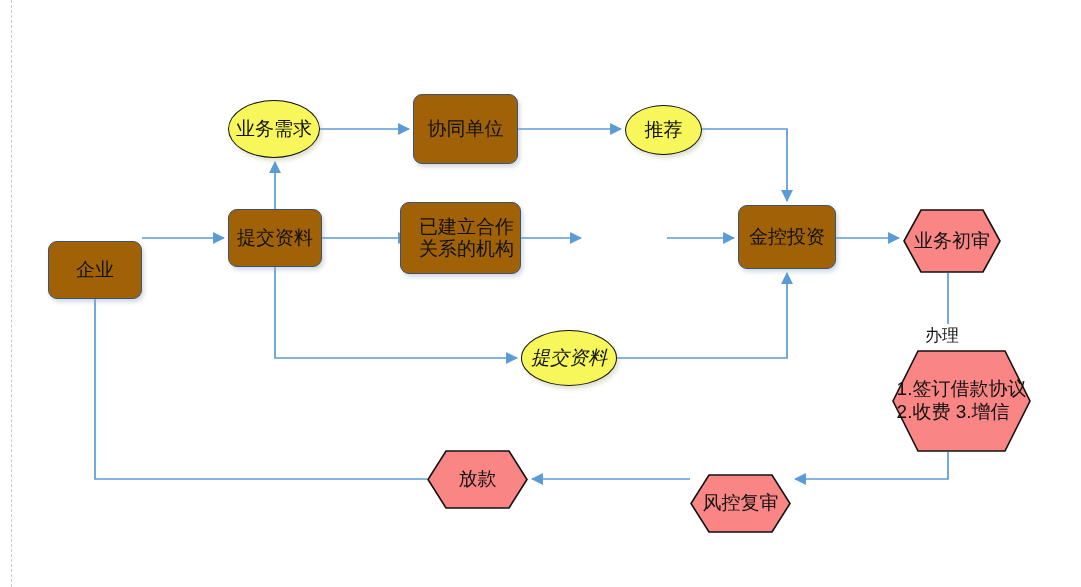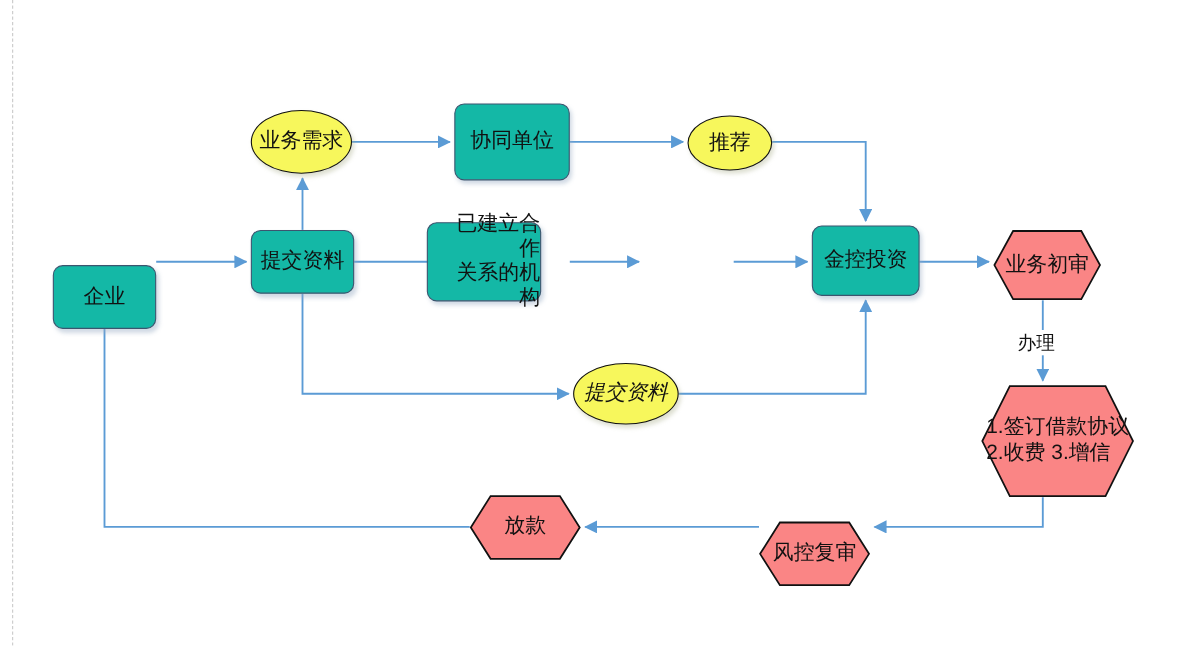--- a/index.html
+++ b/index.html
@@ -11,28 +11,28 @@
     font-family:"Liberation Sans","DejaVu Sans",sans-serif;
   }
   #margin-guide{
     position:absolute;left:11px;top:0;width:0;height:587px;
     border-left:1px dashed #c9c9c9;
   }
   svg#wires{position:absolute;left:0;top:0;width:1081px;height:587px;}
   .node{
     position:absolute;
     display:flex;align-items:center;justify-content:center;
-    text-align:right;
+    text-align:left;
     color:#111111;
     line-height:1.18;
     white-space:pre-line;
     box-sizing:border-box;
   }
   .rect{
-    background:#14b8a6;
+    background:#a16207;
     border:1.4px solid #3c556f;
     border-radius:9px;
     font-size:19px;
     box-shadow:2px 3px 4px rgba(150,170,195,.45);
   }
   .ellipse{
     background:#F7F75C;
     border:1.4px solid #111111;
     border-radius:50%;
     font-size:19px;
@@ -46,20 +46,21 @@
     text-align:left;white-space:pre-line;
     font-size:19px;color:#111111;line-height:1.2;
     pointer-events:none;
   }
   .edge-label{
     position:absolute;
     font-size:17px;color:#111111;
     background:#ffffff;
     padding:0 3px;
     white-space:nowrap;
+    margin-top:24px;
   }
 </style>
 </head>
 <body>
 
 <div id="canvas">
 
   <div id="margin-guide"></div>
 
   <svg id="wires" viewBox="0 0 1081 587" xmlns="http://www.w3.org/2000/svg">
@@ -111,21 +112,21 @@
   </div>
 
   <div class="node ellipse" style="left:228px;top:100px;width:92px;height:58px;">
     <span>业务需求</span>
   </div>
 
   <div class="node rect" style="left:413px;top:94px;width:105px;height:70px;">
     <span>协同单位</span>
   </div>
 
-  <div class="node rect" style="left:388px;top:202px;width:104px;height:72px;padding-left:12px;">
+  <div class="node rect" style="left:400px;top:202px;width:121px;height:72px;padding-left:12px;">
     <span>已建立合作
 关系的机构</span>
   </div>
 
   <div class="node ellipse" style="left:625px;top:105px;width:77px;height:50px;">
     <span>推荐</span>
   </div>
 
 
   <div class="node ellipse" style="left:521px;top:330px;width:96px;height:56px;font-style:italic;">

